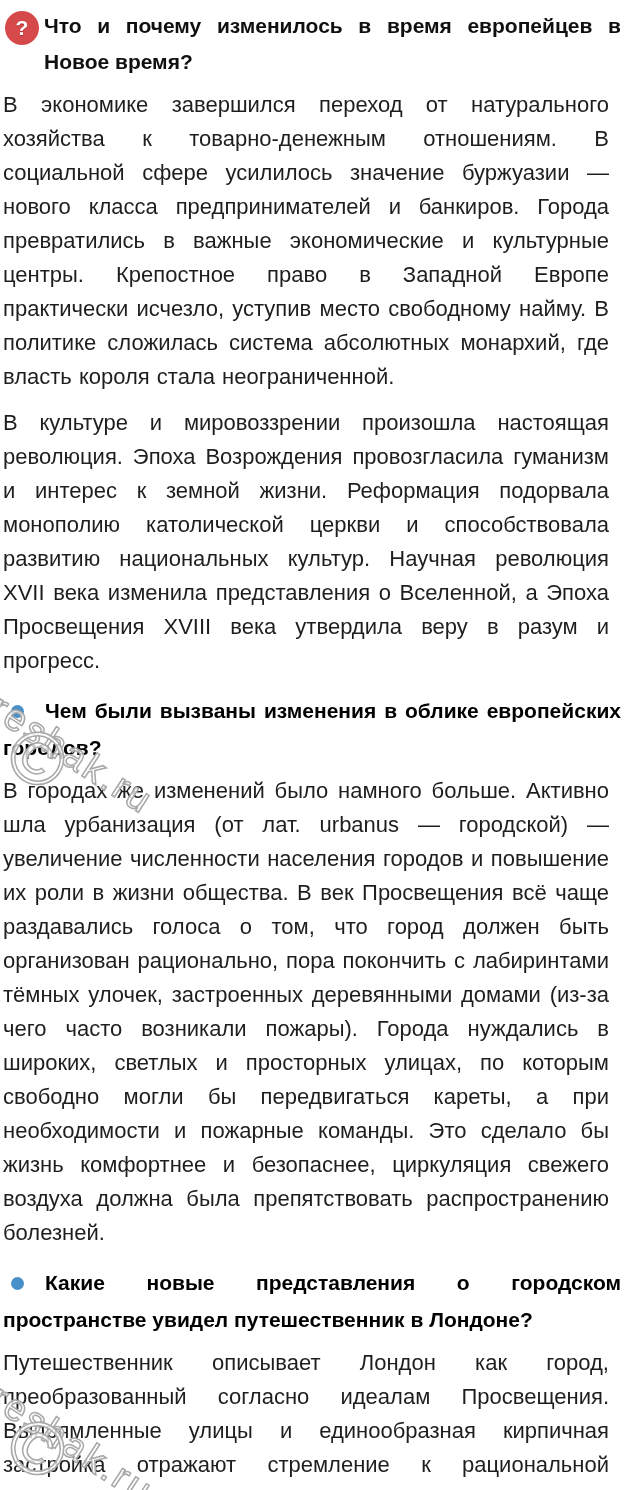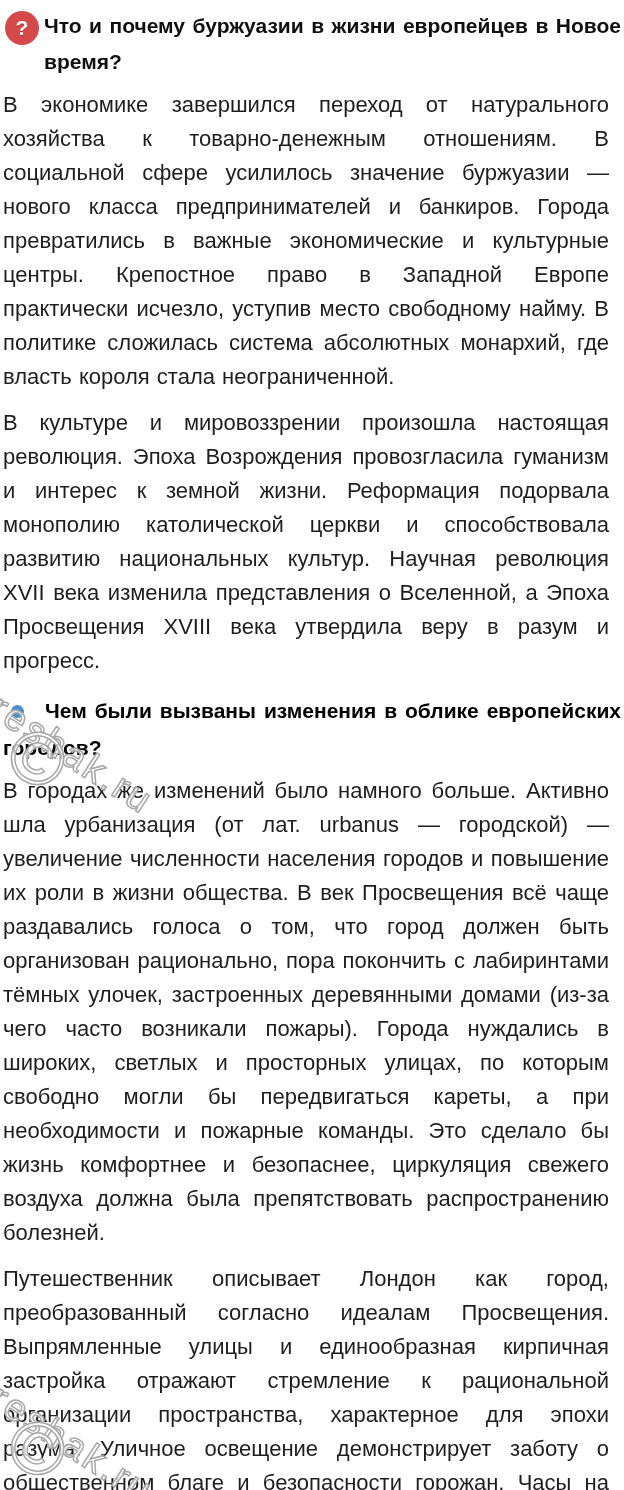--- a/index.html
+++ b/index.html
@@ -116,30 +116,31 @@
 </head>
 <body>
 
 <div class="page">
 
 
   <div class="main-q">
     <span class="q-icon">
         <span>?</span>
       </span>
-    <div class="q-text">Что и почему буржуазии в жизни европейцев в Новое время?</div>
+    <div class="q-text">Что и почему изменилось в время европейцев в Новое время?</div>
   </div>
 
   <p class="body">В экономике завершился переход от натурального хозяйства к товарно-денежным отношениям. В социальной сфере усилилось значение буржуазии — нового класса предпринимателей и банкиров. Города превратились в важные экономические и культурные центры. Крепостное право в Западной Европе практически исчезло, уступив место свободному найму. В политике сложилась система абсолютных монархий, где власть короля стала неограниченной.</p>
   <p class="body">В культуре и мировоззрении произошла настоящая революция. Эпоха Возрождения провозгласила гуманизм и интерес к земной жизни. Реформация подорвала монополию католической церкви и способствовала развитию национальных культур. Научная революция XVII века изменила представления о Вселенной, а Эпоха Просвещения XVIII века утвердила веру в разум и прогресс.</p>
 
   <h2 class="sub-q"><span class="bullet"></span><span>Чем были вызваны изменения в облике европейских городов?</span></h2>
 
   <p class="body">В городах же изменений было намного больше. Активно шла урбанизация (от лат. urbanus — городской) — увеличение численности населения городов и повышение их роли в жизни общества. В век Просвещения всё чаще раздавались голоса о том, что город должен быть организован рационально, пора покончить с лабиринтами тёмных улочек, застроенных деревянными домами (из-за чего часто возникали пожары). Города нуждались в широких, светлых и просторных улицах, по которым свободно могли бы передвигаться кареты, а при необходимости и пожарные команды. Это сделало бы жизнь комфортнее и безопаснее, циркуляция свежего воздуха должна была препятствовать распространению болезней.</p>
 
+  <h2 class="sub-q"><span class="bullet"></span><span>Какие новые представления о городском пространстве увидел путешественник в Лондоне?</span></h2>
 
   <p class="body">Путешественник описывает Лондон как город, преобразованный согласно идеалам Просвещения. Выпрямленные улицы и единообразная кирпичная застройка отражают стремление к рациональной организации пространства, характерное для эпохи разума. Уличное освещение демонстрирует заботу о общественном благе и безопасности горожан. Часы на общественных зданиях символизируют новое отношение ко времени — его стандартизацию и ценность для всех граждан. Квадратные площади с зелёными зонами показывают внимание к эстетике и экологии городской среды.</p>
 
 </div>
 
 <div class="watermark wm-1">
   <span class="wm-text">reshak.ru</span>
   <span class="wm-c">©</span>
 </div>
 

